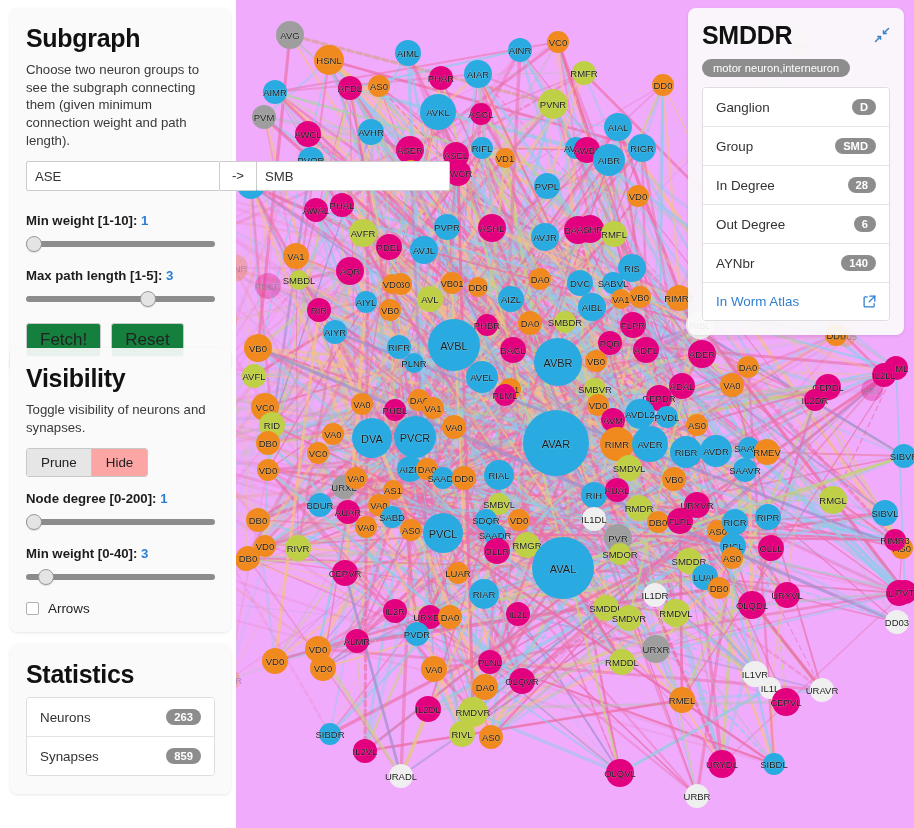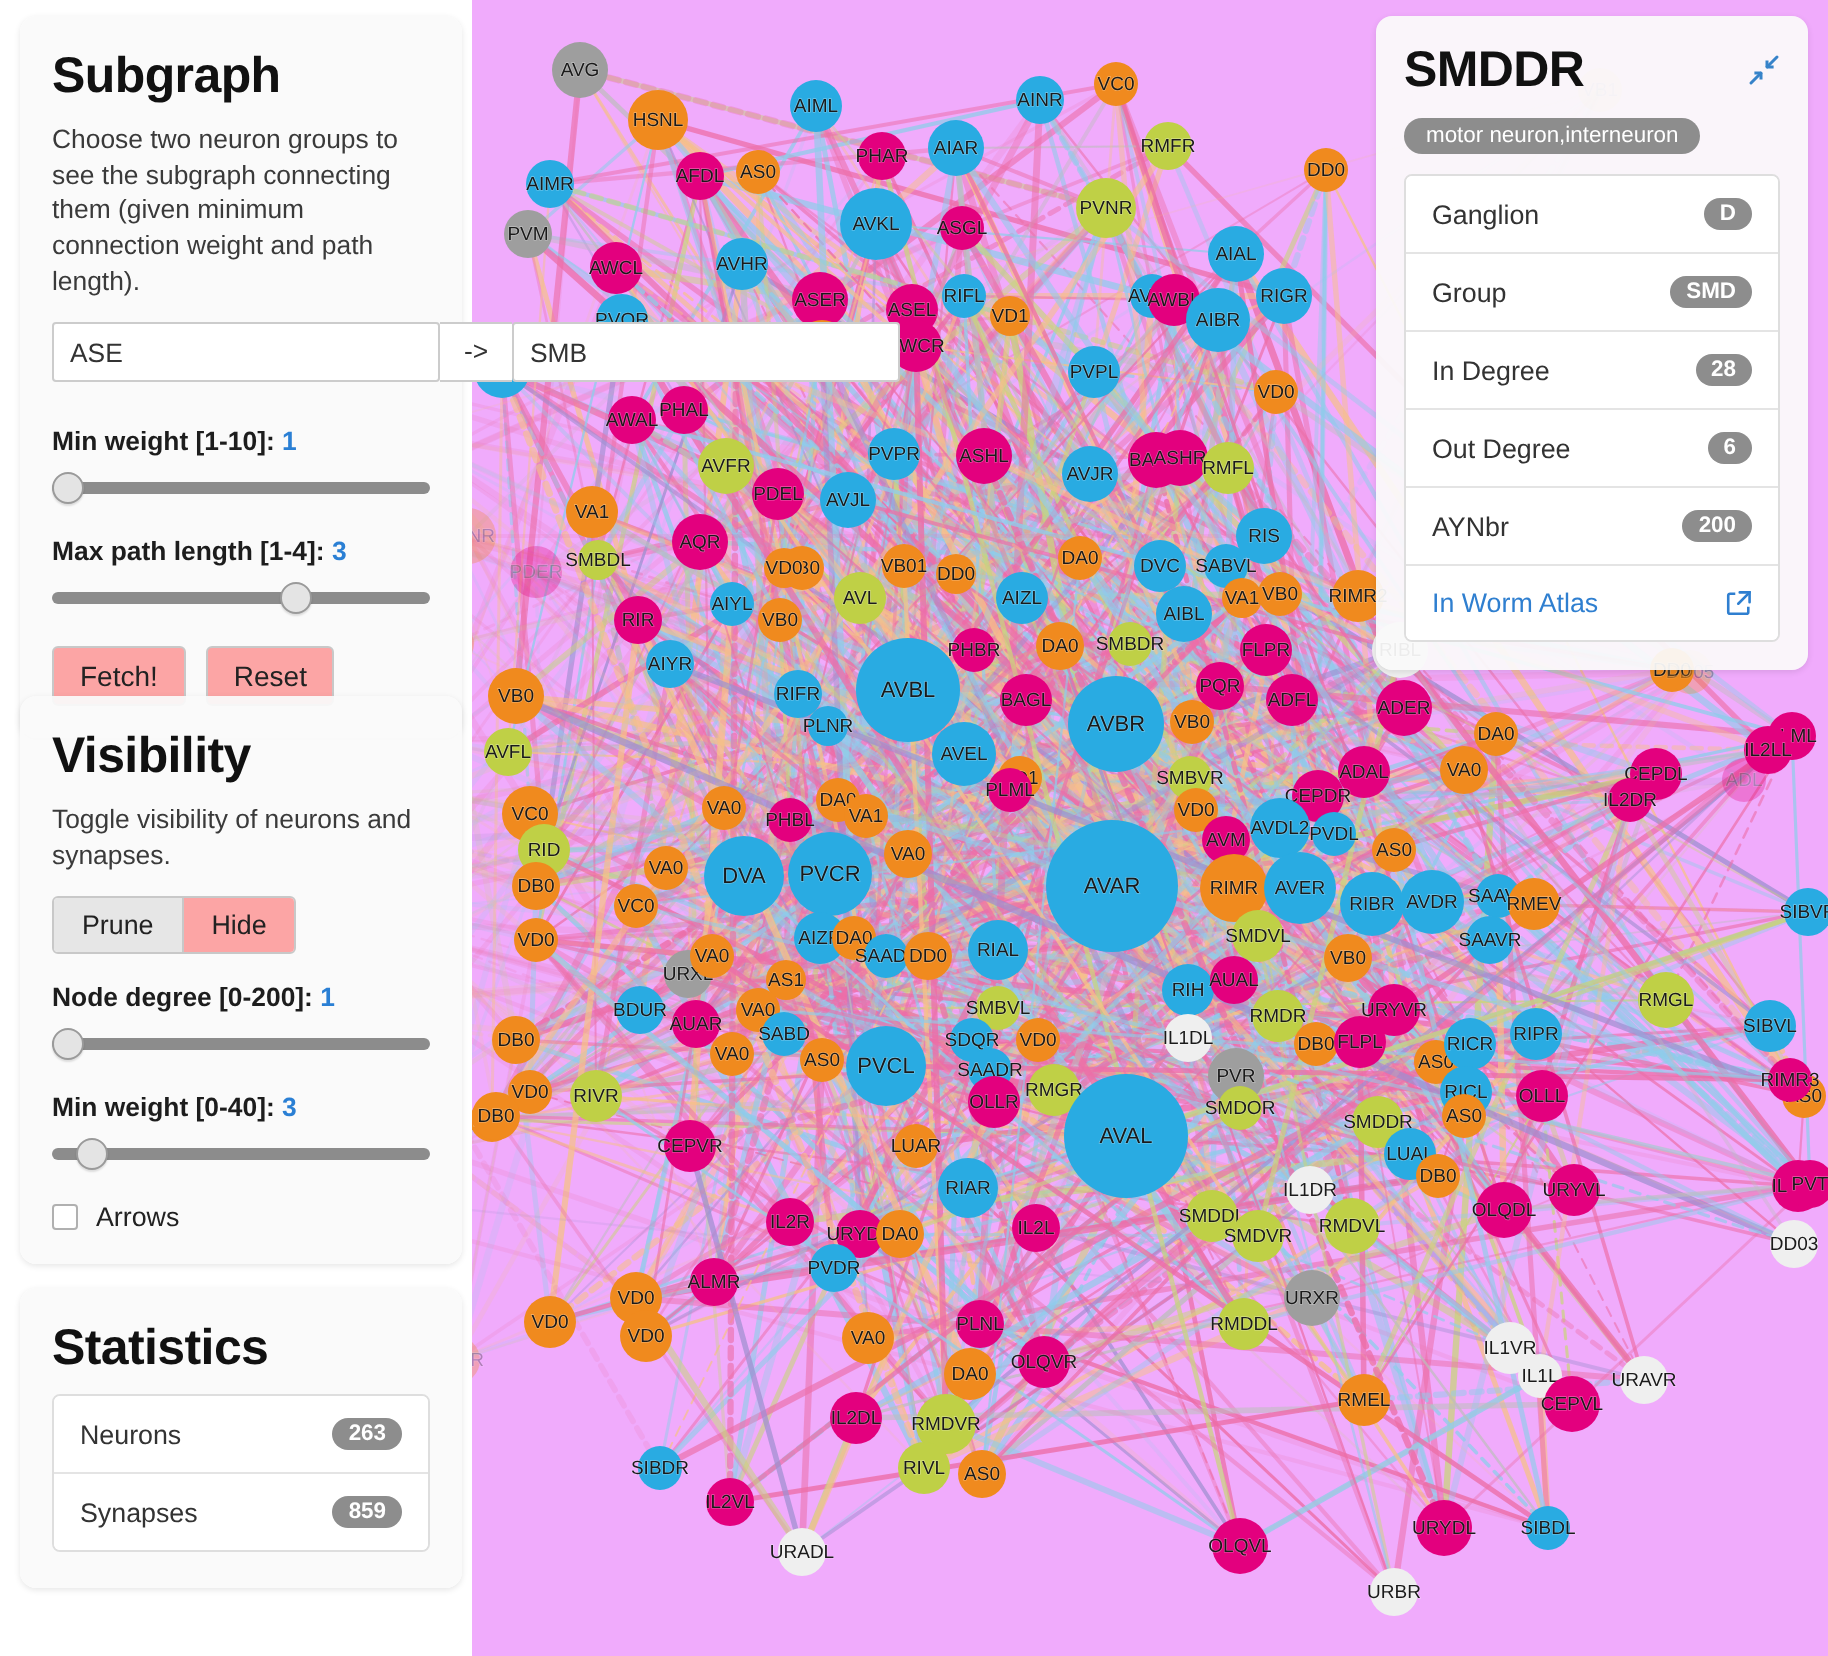--- a/index.html
+++ b/index.html
@@ -104,24 +104,24 @@
   .slider .knob {
     position: absolute; top: 1px;
     width: 16px; height: 16px; border-radius: 50%;
     background: #e4e4e4; border: 1px solid #9a9a9a;
     box-shadow: 0 1px 1px rgba(0,0,0,0.12);
   }
 
   .btn-row { display: flex; gap: 10px; margin-top: 2px; }
   .btn {
     border: 1px solid #c8c8c8;
-    background: #fca5a5;
+    background: #15803d;
     border-radius: 3px;
     padding: 6px 13px;
-    font-size: 14px;
+    font-size: 17px;
     color: #222;
     font-family: "Liberation Sans", sans-serif;
     cursor: pointer;
   }
 
   
   .seg { display: inline-flex; margin-bottom: 14px; border-radius: 3px; overflow: hidden; border: 1px solid #c8c8c8; }
   .seg div {
     padding: 6px 14px;
     font-size: 13.4px;
@@ -2427,21 +2427,21 @@
     <div class="slider-label">
       <span>Min weight [1-10]:</span>
       <span class="val">1</span>
     </div>
     <div class="slider">
       <div class="track"></div>
       <div class="knob" style="left: 0px;"></div>
     </div>
 
     <div class="slider-label">
-      <span>Max path length [1-4]:</span>
+      <span>Max path length [1-5]:</span>
       <span class="val">3</span>
     </div>
     <div class="slider">
       <div class="track"></div>
       <div class="knob" style="left: 114px;"></div>
     </div>
 
     <div class="btn-row">
       <button class="btn">Fetch!</button>
       <button class="btn">Reset</button>
@@ -2522,21 +2522,21 @@
         <div class="lrow">
           <span>In Degree</span>
           <span class="badge">28</span>
         </div>
         <div class="lrow">
           <span>Out Degree</span>
           <span class="badge">6</span>
         </div>
         <div class="lrow">
           <span>AYNbr</span>
-          <span class="badge">200</span>
+          <span class="badge">140</span>
         </div>
         <div class="lrow link-row">
           <span>In Worm Atlas</span>
           <span class="ext-ico"><svg viewBox="0 0 14 14" width="13" height="13">
               <path d="M5 2 H2.2 A1 1 0 0 0 1.2 3 V11.8 A1 1 0 0 0 2.2 12.8 H11 A1 1 0 0 0 12 11.8 V9" fill="none" stroke="#2f7fd0" stroke-width="1.4"></path>
               <path d="M7.4 1.3 H12.7 V6.6" fill="none" stroke="#2f7fd0" stroke-width="1.4" stroke-linecap="round"></path>
               <path d="M12.7 1.3 L6.6 7.4" fill="none" stroke="#2f7fd0" stroke-width="1.4" stroke-linecap="round"></path>
             </svg></span>
         </div>
       </div>

